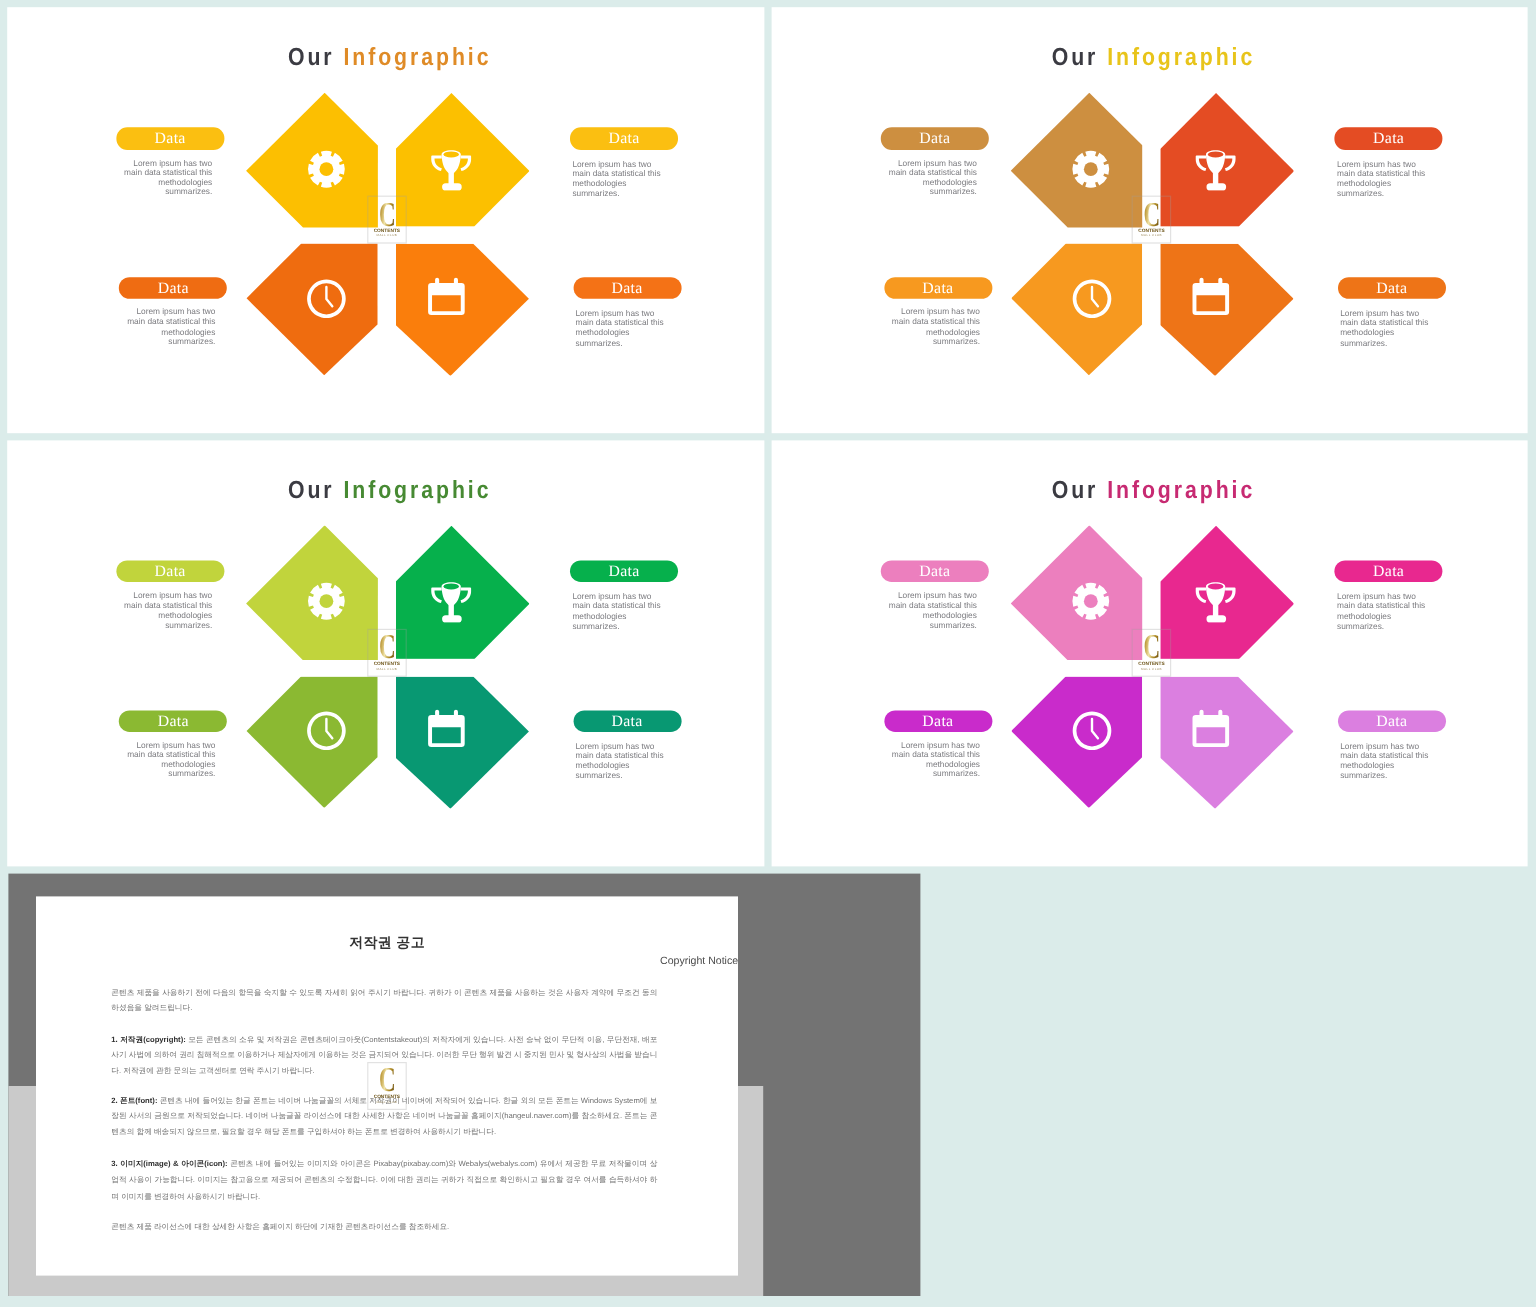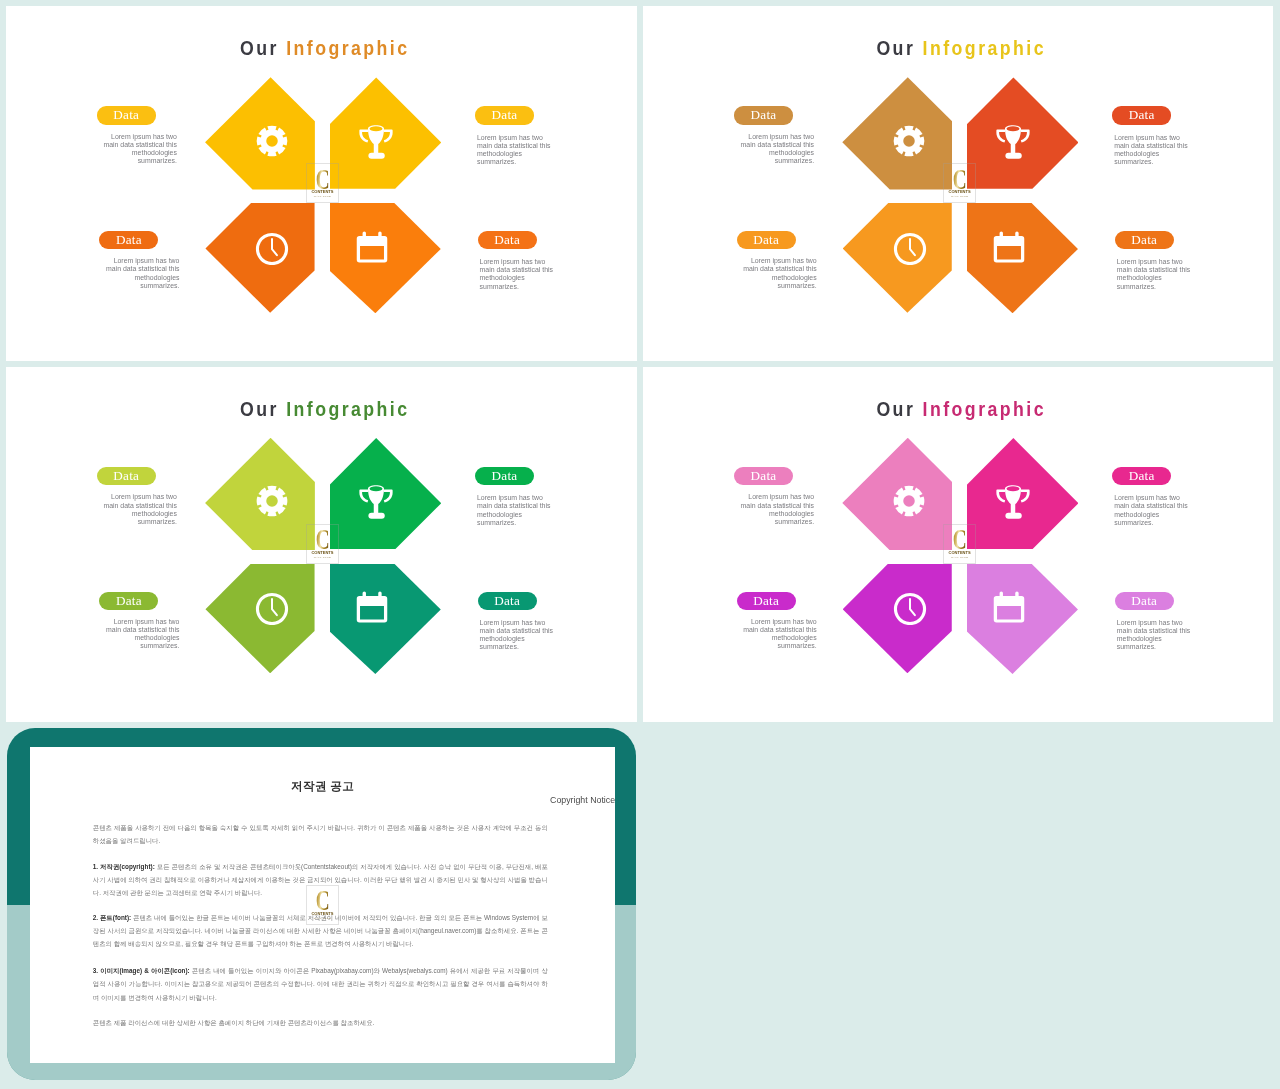--- a/index.html
+++ b/index.html
@@ -5,21 +5,21 @@
 <style>
   html,body{margin:0;padding:0;}
   body{width:1280px;height:1089px;background:#dbecea;overflow:hidden;
        font-family:"Liberation Sans",sans-serif;}
   .deck{position:relative;width:1280px;height:1089px;background:#dbecea;}
   .slide{position:absolute;background:#ffffff;overflow:hidden;}
   #slide1{left:5.9px;  top:5.9px;   width:631.5px;height:355.1px;}
   #slide2{left:643.1px;top:5.9px;   width:630.4px;height:355.1px;}
   #slide3{left:5.9px;  top:366.5px; width:631.5px;height:355.1px;}
   #slide4{left:643.1px;top:366.5px; width:630.4px;height:355.1px;}
-  #slide5{left:7px;  top:727.6px; width:629px;height:352px;background:#0f766e;border-radius:28px;}
+  #slide5{left:7px;  top:727.6px; width:760px;height:352px;background:#737373;}
 
   
   .title{position:absolute;top:31.2px;left:3.4px;width:100%;text-align:center;
          font-size:20.6px;font-weight:bold;letter-spacing:2.85px;line-height:21px;white-space:nowrap;
          transform:scaleX(0.86);}
 
   
   .flower{position:absolute;left:199.2px;top:71.3px;width:236px;height:235px;}
   .petal{position:absolute;}
   .p-tl{left:0px;     top:0px;    width:109.8px;height:112.4px;}
@@ -37,21 +37,21 @@
   .p-tr .ico{left:46.1px;  top:64.1px; margin-left:-17px;margin-top:-17px;width:34px;height:34px;}
   .p-bl .ico{left:67.0px;  top:45.8px; margin-left:-17px;margin-top:-17px;width:34px;height:34px;}
   .p-br .ico{left:42.3px;  top:43.7px; margin-left:-17px;margin-top:-17px;width:34px;height:34px;}
 
   
   .item{position:absolute;width:90px;}
   .item.left {left:90.9px;}
   .item.right{left:469.1px;}
   .item.top   {top:100.6px;}
   .item.bottom{top:225.0px;margin-left:2.6px;}
-  .badge{position:absolute;left:0;top:0;height:18.2px;width:59px;border-radius:9.1px;
+  .badge{position:absolute;left:0;top:0;height:18.2px;width:90px;border-radius:9.1px;
          display:flex;align-items:center;justify-content:center;color:#ffffff;
          font-family:"Liberation Serif",serif;font-size:13.2px;letter-spacing:0.25px;line-height:18.2px;}
   .desc{position:absolute;width:74.6px;color:#7c7c80;font-size:6.93px;line-height:8.2px;}
   .item.left  .desc{left:5.5px;top:26.3px;text-align:right;}
   .item.right .desc{left:2.0px;top:27.1px;text-align:left;}
 
   
   .wm{position:absolute;width:31.6px;height:38.2px;left:299.7px;top:157.4px;
       border:0.5px solid rgba(160,160,160,.30);background:transparent;z-index:5;}
   .wm .cc{position:absolute;left:0;right:0;top:4.3px;height:22px;text-align:center;

